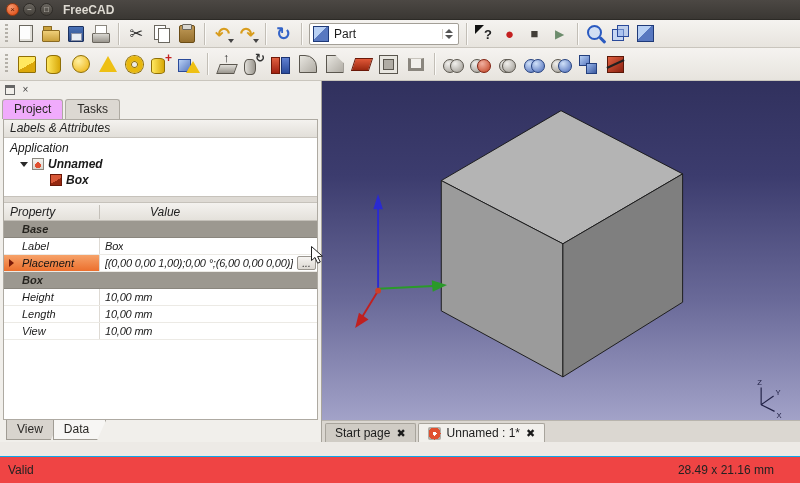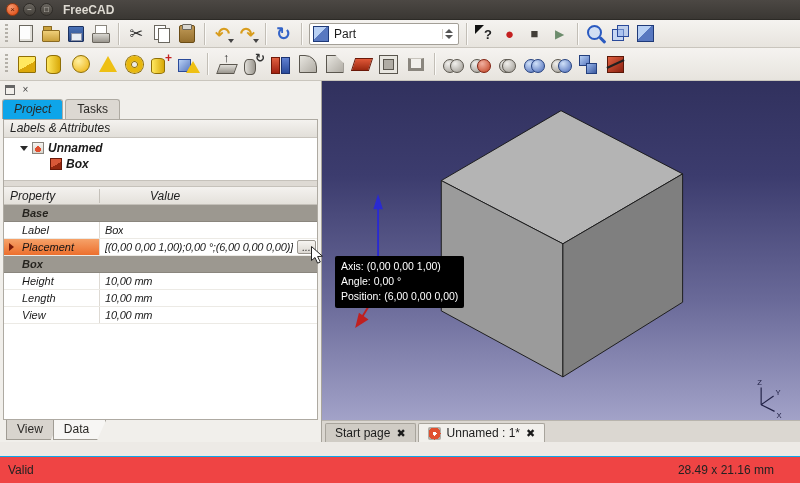--- a/index.html
+++ b/index.html
@@ -99,21 +99,21 @@
   .right{flex:1;display:flex;flex-direction:column;min-width:0;}
 
   
   .cv-header{height:17px;display:flex;align-items:center;padding:0 5px;font-size:11px;color:#3a3833;flex:0 0 auto;}
   .cv-title{flex:1;}
   .cv-btns{display:flex;align-items:center;gap:5px;}
   .cvb{display:inline-flex;align-items:center;justify-content:center;width:11px;height:11px;font-size:10px;color:#444;}
   .cvb-float{border:1px solid #666;border-top-width:3px;width:8px;height:6px;box-sizing:content-box;}
   .cv-tabs{height:21px;display:flex;align-items:flex-end;padding-left:2px;flex:0 0 auto;}
   .cvtab{padding:2px 11px 3px;font-size:12px;color:#2a2825;background:#dcd8d2;border:1px solid #aeaaa2;border-bottom:none;border-radius:3px 3px 0 0;margin-right:2px;}
-  .cvtab.active{background:#0ea5e9;position:relative;z-index:2;font-style:italic;}
+  .cvtab.active{background:#f0abfc;position:relative;z-index:2;}
   .cv-body{flex:1;margin:0 3px;background:#fff;border:1px solid #aeaaa2;display:flex;flex-direction:column;min-height:0;overflow:hidden;font-style:italic;}
   .la-header{height:17px;line-height:17px;padding:0 6px;background:linear-gradient(#f4f2ef,#e2dfd9);border-bottom:1px solid #c8c4bd;font-size:12px;color:#222;flex:0 0 auto;}
   .tree{padding-top:2px;flex:0 0 auto;}
   .titem{height:16px;display:flex;align-items:center;font-size:12px;color:#1a1a1a;}
   .titem.lvl0{padding-left:6px;}
   .titem.lvl1{padding-left:16px;}
   .titem.lvl2{padding-left:46px;}
   .titem .texp{width:0;height:0;border-left:4px solid transparent;border-right:4px solid transparent;border-top:5px solid #2a2a2a;margin-right:4px;}
   .titem .ticon{display:none;width:12px;height:12px;margin-right:4px;flex:0 0 auto;}
   .titem.doc .ticon{display:inline-block;background:radial-gradient(circle at 50% 62%,#e05030 0 3px,transparent 3px),linear-gradient(#f6f4f0,#d8d4cc);border:1px solid #8a867e;box-sizing:border-box;}
@@ -315,20 +315,24 @@
       </div>
       <div class="cv-tabs">
 
       <span class="cvtab active"><span>Project</span></span>
           <span class="cvtab"><span>Tasks</span></span>
         </div>
       <div class="cv-body">
         <div class="la-header">Labels &amp; Attributes</div>
         <div class="tree">
 
+        <div class="titem lvl0">
+
+            <span class="tlabel">Application</span>
+          </div>
             <div class="titem lvl1 bold doc">
             <span class="texp"></span>
             <span class="ticon"></span>
             <span class="tlabel">Unnamed</span>
           </div>
             <div class="titem lvl2 bold boxicon">
 
             <span class="ticon"></span>
             <span class="tlabel">Box</span>
           </div>
@@ -442,26 +446,20 @@
             <line x1="448" y1="338" x2="448" y2="320"></line>
             <line x1="448" y1="338" x2="461" y2="329"></line>
             <line x1="448" y1="338" x2="462" y2="345"></line>
           </g>
           <g font-size="8" fill="#202044">
             <text x="444" y="317">Z</text>
             <text x="463" y="328">Y</text>
             <text x="464" y="352">X</text>
           </g>
         </svg>
-        <div class="tooltip">
-
-        <div class="ttline">Axis: (0,00 0,00 1,00)</div>
-            <div class="ttline">Angle: 0,00 °</div>
-            <div class="ttline">Position: (6,00 0,00 0,00)</div>
-          </div>
       </div>
       <div class="doc-tabs">
 
       <span class="dtab">
 
           <span class="dtlabel">Start page</span>
           <span class="dtclose">✖</span>
         </span>
           <span class="dtab active hasicon">
           <span class="dticon"></span>

